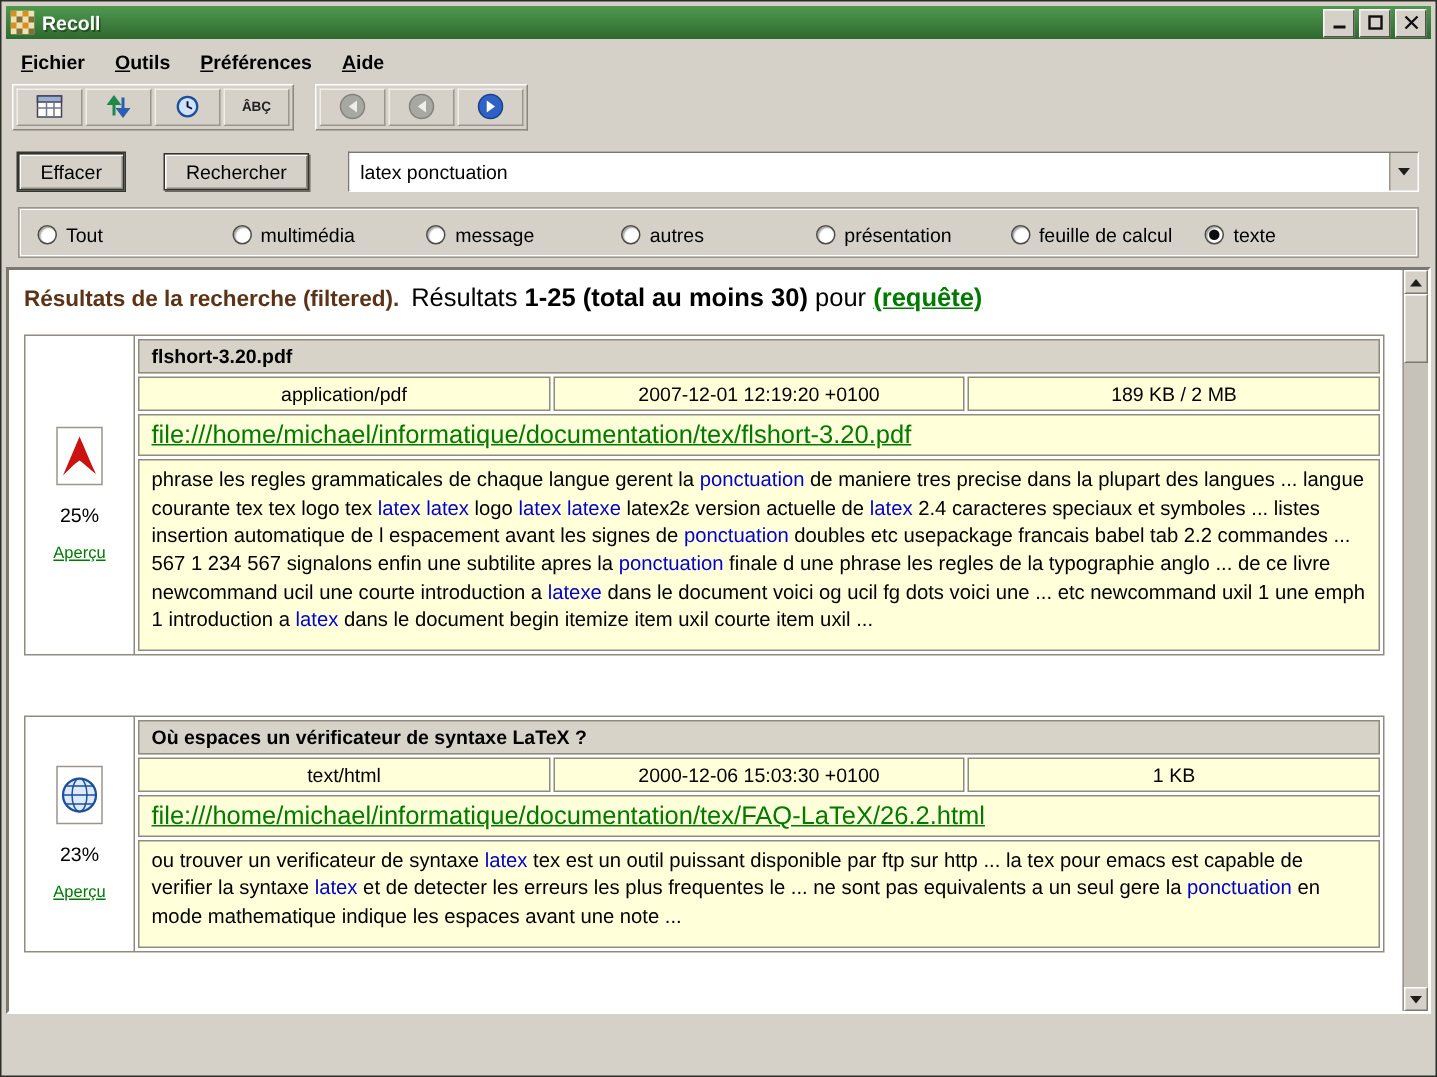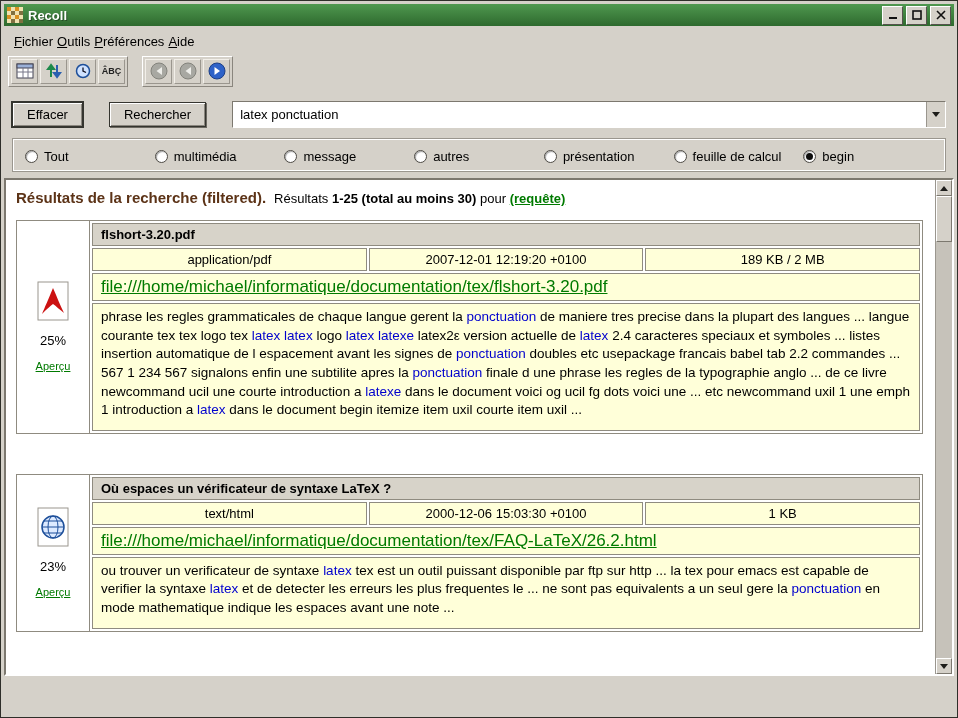--- a/index.html
+++ b/index.html
@@ -12,28 +12,28 @@
   }
   
   .titlebar{flex:0 0 22px;background:linear-gradient(180deg,#4f984f,#2e6a2e);
     display:flex;align-items:center;gap:5px;padding:0 3px;}
   .title-text{color:#fff;font-weight:bold;font-size:13px;flex:1;text-shadow:1px 1px 0 rgba(0,0,0,.35);}
   .win-controls{display:flex;}
   .win-btn{width:19px;height:17px;background:#d5d1c9;margin-left:3px;
     border:1px solid;border-color:#ffffff #55524c #55524c #ffffff;
     display:flex;align-items:center;justify-content:center;cursor:default;}
   
-  .menubar{flex:0 0 24px;display:flex;align-items:center;gap:4px;padding:3px 10px 0;}
+  .menubar{flex:0 0 24px;display:flex;align-items:center;gap:20px;padding:3px 10px 0;font-weight:bold;}
   .menu-item{display:inline-block;cursor:default;}
   .menu-item::first-letter{text-decoration:underline;}
   
   .toolbar{flex:0 0 32px;display:flex;gap:14px;align-items:center;padding:2px 4px;}
   .tool-group{display:flex;gap:2px;padding:2px;background:#d5d1c9;
     border:1px solid;border-color:#ffffff #8a867e #8a867e #ffffff;}
-  .tool-btn{width:27px;height:25px;display:flex;align-items:center;justify-content:center;
+  .tool-btn{width:44px;height:25px;display:flex;align-items:center;justify-content:center;
     background:#d5d1c9;border:1px solid;border-color:#f2efe9 #9a968e #9a968e #f2efe9;padding:0;cursor:default;}
   .abc{font-size:9px;font-weight:bold;letter-spacing:0;color:#222;}
   
   .search-row{flex:0 0 36px;display:flex;gap:26px;align-items:center;padding:7px 8px 3px;}
   .btn{font:inherit;background:#d5d1c9;color:#000;padding:4px 14px;cursor:default;
     border:1px solid #35352f;
     box-shadow:inset 1px 1px 0 #fff,inset -1px -1px 0 #8a867e,1px 1px 0 #6c6961;}
   .btn-default{box-shadow:inset 1px 1px 0 #fff,inset -1px -1px 0 #8a867e,0 0 0 1px #35352f;}
   .combo{height:25px;display:flex;align-items:stretch;background:#fff;
     border:1px solid;border-color:#7c786f #fff #fff #7c786f;
@@ -51,21 +51,21 @@
   .radio-item{flex:1;display:flex;align-items:center;gap:6px;cursor:default;}
   .radio{width:11px;height:11px;border-radius:50%;background:#fff;flex:0 0 11px;
     border:1px solid #4d4a44;box-shadow:inset 1px 1px 1px rgba(0,0,0,.35);position:relative;}
   .radio.checked::after{content:"";position:absolute;left:2px;top:2px;right:2px;bottom:2px;border-radius:50%;background:#0d0d0d;}
   
   .results-frame{flex:1;margin:0;background:#fff;display:flex;overflow:hidden;
     border:2px solid;border-color:#7c786f #ffffff #ffffff #7c786f;}
   .results-content{flex:1;padding:7px 8px;overflow:hidden;}
   .results-header{margin:2px 0 14px 2px;}
   .rh-title{font-weight:bold;font-size:15px;color:#5c3317;}
-  .rh-rest{font-size:13px;margin-left:8px;}
+  .rh-rest{font-size:17px;margin-left:8px;}
   .green-link{color:#007a00;text-decoration:underline;cursor:pointer;}
   .rh-query{font-weight:bold;}
   .result{border:1px solid #8f8b80;display:flex;margin:0 4px 40px 2px;background:#fff;}
   .result-side{flex:0 0 72px;border-right:1px solid #8f8b80;display:flex;flex-direction:column;
     align-items:center;justify-content:center;gap:12px;padding:8px 0;}
   .relevance{font-size:13px;}
   .preview-link{font-size:11px;}
   .result-main{flex:1;padding:2px;display:flex;flex-direction:column;gap:2px;}
   .cell{border:1px solid #8f8b80;background:#ffffd9;padding:3px 8px;font-size:13px;}
   .cell.head{background:#d7d3c9;font-weight:bold;}
@@ -207,21 +207,21 @@
     <label class="radio-item">
       <span class="radio"></span>
       <span>présentation</span>
     </label>
     <label class="radio-item">
       <span class="radio"></span>
       <span>feuille de calcul</span>
     </label>
     <label class="radio-item">
       <span class="radio checked"></span>
-      <span>begin</span>
+      <span>texte</span>
     </label>
   </div>
 
   <div class="results-frame">
     <div class="results-content">
 
       <div class="results-header">
         <span class="rh-title">Résultats de la recherche (filtered).</span><span class="rh-rest"><span>Résultats</span> <b>1-25 (total au moins 30)</b> <span>pour</span> <a class="green-link rh-query">(requête)</a></span>
       </div>
 

